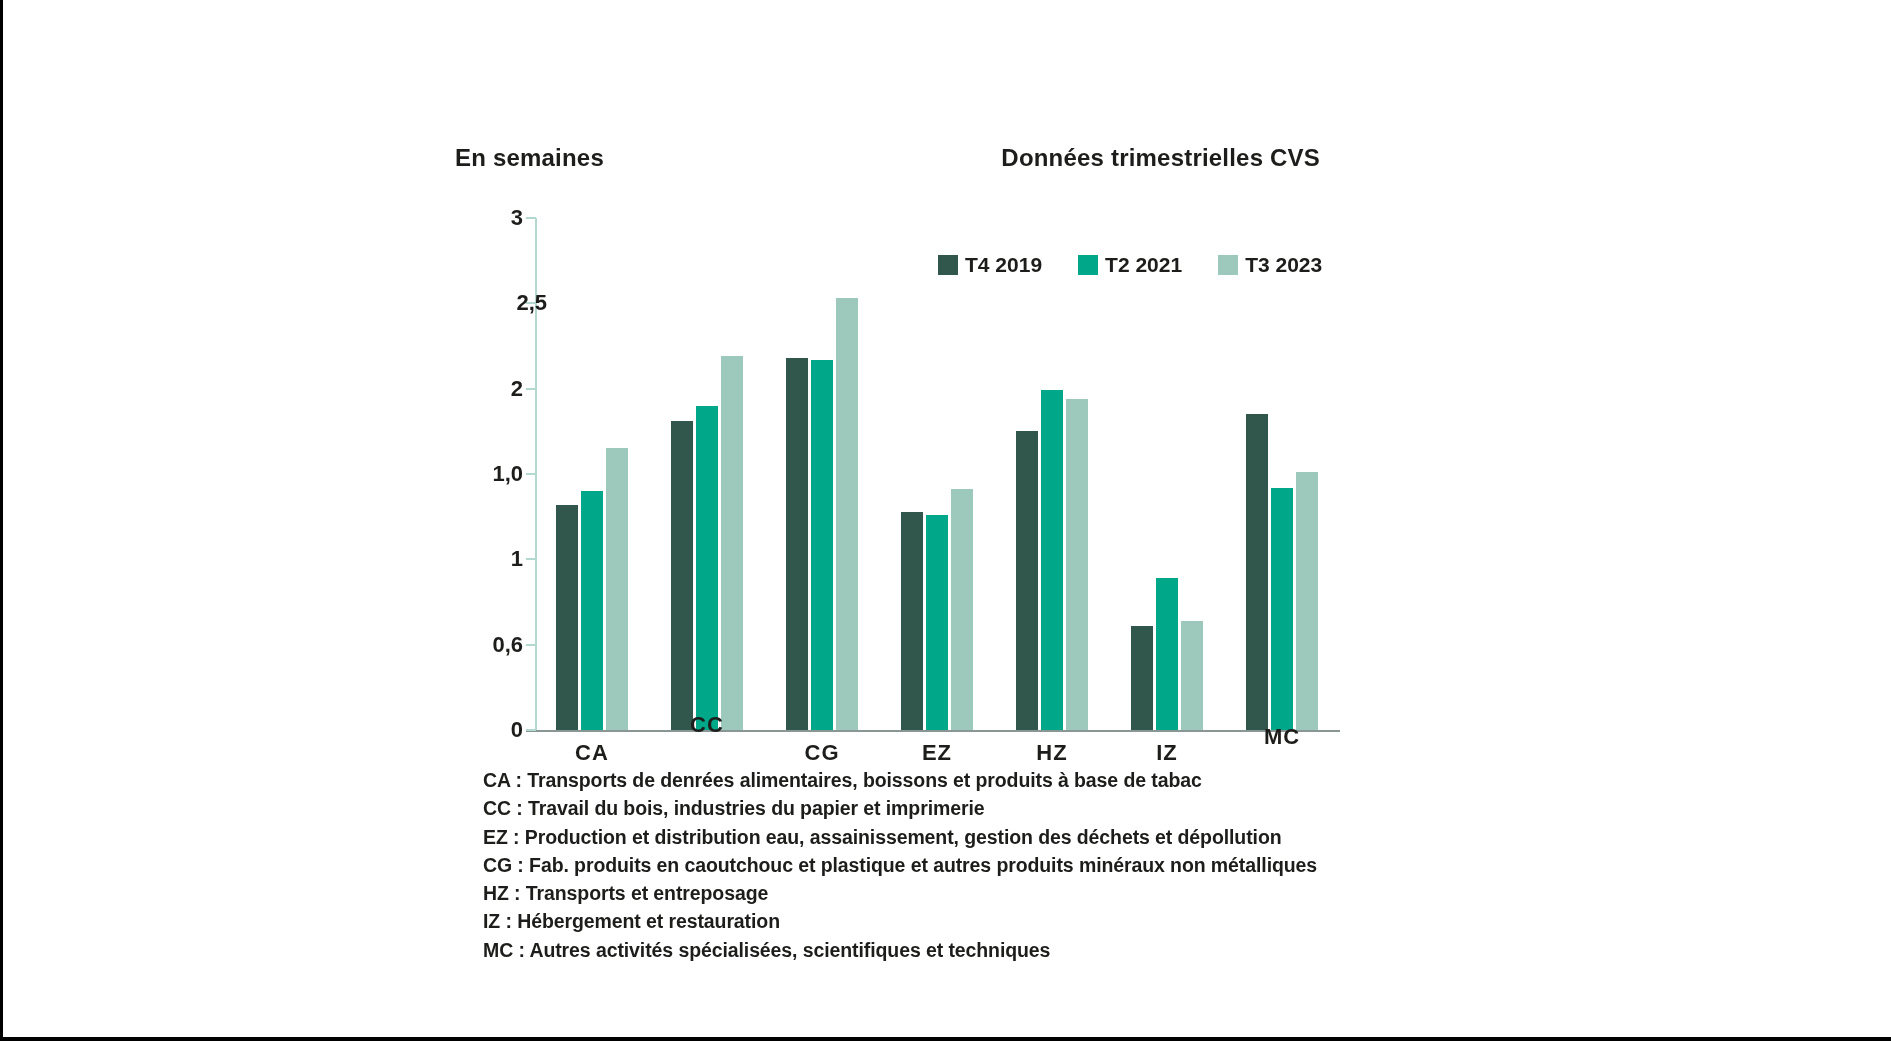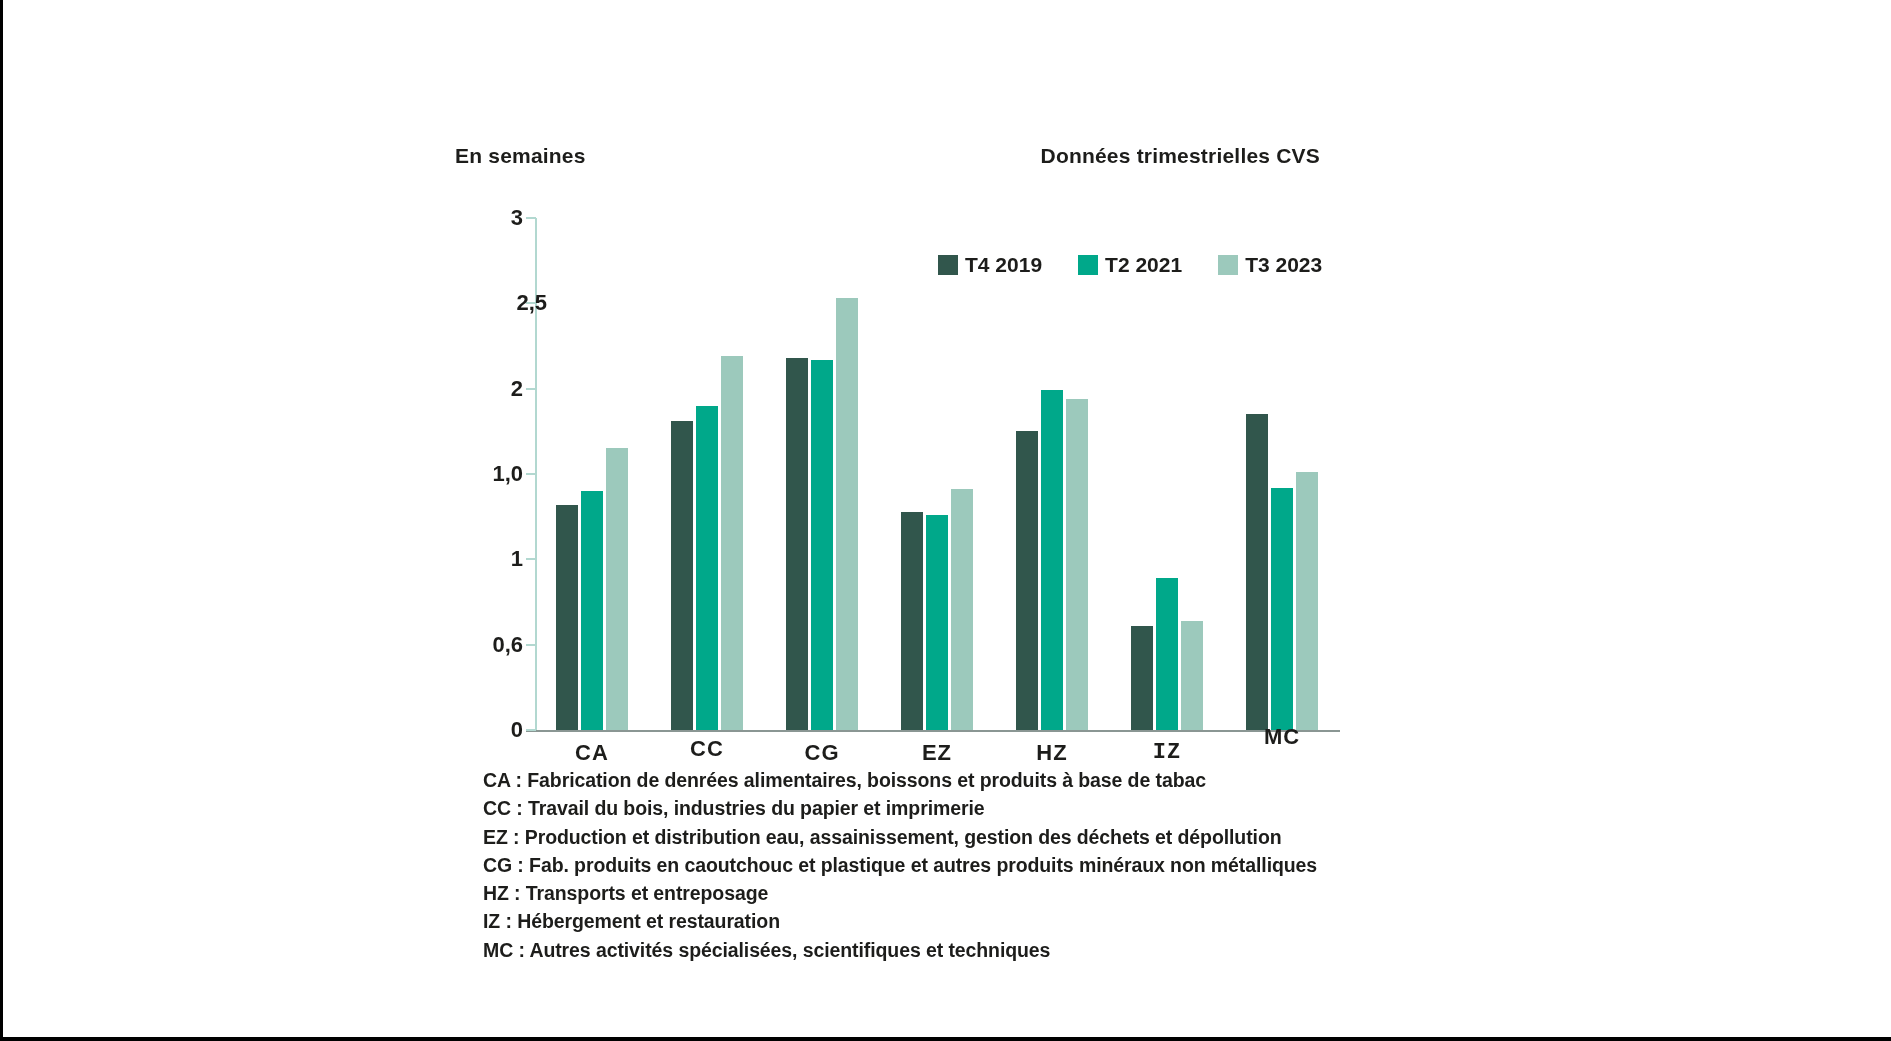--- a/index.html
+++ b/index.html
@@ -20,21 +20,21 @@
     position: absolute; left: 0; top: 0; width: 3px; height: 1041px;
     background: #000000;
   }
   .edge-bottom {
     position: absolute; left: 0; bottom: 0; width: 1891px; height: 4px;
     background: #000000;
   }
   .title {
     position: absolute;
     top: 144px;
-    font-size: 21px;
+    font-size: 24px;
     font-weight: bold;
     letter-spacing: 0.2px;
     white-space: nowrap;
   }
   .title-left  { left: 455px; }
   .title-right { right: 571px; text-align: right; }
 
   
   #plot { position: absolute; left: 0; top: 0; width: 1891px; height: 1041px; }
   .y-axis-line {
@@ -118,37 +118,37 @@
       <div class="y-tick-label" style="left: 477px; top: 303.333px;">2,5</div>
       <div class="y-tick" style="left: 526px; top: 217px;"></div>
       <div class="y-tick-label" style="left: 453px; top: 218px;">3</div>
       <div class="bar" style="left: 556px; top: 504.72px; width: 22px; height: 225.28px; background: rgb(49, 86, 76);"></div>
       <div class="bar" style="left: 581px; top: 491.067px; width: 22px; height: 238.933px; background: rgb(0, 168, 138);"></div>
       <div class="bar" style="left: 606px; top: 448.4px; width: 22px; height: 281.6px; background: rgb(156, 201, 188);"></div>
       <div class="x-cat-label" style="left: 592px; top: 740px;">CA</div>
       <div class="bar" style="left: 671px; top: 421.093px; width: 22px; height: 308.907px; background: rgb(49, 86, 76);"></div>
       <div class="bar" style="left: 696px; top: 405.733px; width: 22px; height: 324.267px; background: rgb(0, 168, 138);"></div>
       <div class="bar" style="left: 721px; top: 356.24px; width: 22px; height: 373.76px; background: rgb(156, 201, 188);"></div>
-      <div class="x-cat-label" style="left: 707px; top: 736px;">CC</div>
+      <div class="x-cat-label" style="left: 707px; top: 712px;">CC</div>
       <div class="bar" style="left: 786px; top: 357.947px; width: 22px; height: 372.053px; background: rgb(49, 86, 76);"></div>
       <div class="bar" style="left: 811px; top: 359.653px; width: 22px; height: 370.347px; background: rgb(0, 168, 138);"></div>
       <div class="bar" style="left: 836px; top: 298.213px; width: 22px; height: 431.787px; background: rgb(156, 201, 188);"></div>
       <div class="x-cat-label" style="left: 822px; top: 740px;">CG</div>
       <div class="bar" style="left: 901px; top: 511.547px; width: 22px; height: 218.453px; background: rgb(49, 86, 76);"></div>
       <div class="bar" style="left: 926px; top: 514.96px; width: 22px; height: 215.04px; background: rgb(0, 168, 138);"></div>
       <div class="bar" style="left: 951px; top: 489.36px; width: 22px; height: 240.64px; background: rgb(156, 201, 188);"></div>
       <div class="x-cat-label" style="left: 937px; top: 740px;">EZ</div>
       <div class="bar" style="left: 1016px; top: 431.333px; width: 22px; height: 298.667px; background: rgb(49, 86, 76);"></div>
       <div class="bar" style="left: 1041px; top: 390.373px; width: 22px; height: 339.627px; background: rgb(0, 168, 138);"></div>
       <div class="bar" style="left: 1066px; top: 398.907px; width: 22px; height: 331.093px; background: rgb(156, 201, 188);"></div>
       <div class="x-cat-label" style="left: 1052px; top: 740px;">HZ</div>
       <div class="bar" style="left: 1131px; top: 625.893px; width: 22px; height: 104.107px; background: rgb(49, 86, 76);"></div>
       <div class="bar" style="left: 1156px; top: 578.107px; width: 22px; height: 151.893px; background: rgb(0, 168, 138);"></div>
       <div class="bar" style="left: 1181px; top: 620.773px; width: 22px; height: 109.227px; background: rgb(156, 201, 188);"></div>
-      <div class="x-cat-label" style="left: 1167px; top: 740px; font-family: Liberation Mono, monospace;">IZ</div>
+      <div class="x-cat-label" style="left: 1167px; top: 740px;">IZ</div>
       <div class="bar" style="left: 1246px; top: 414.267px; width: 22px; height: 315.733px; background: rgb(49, 86, 76);"></div>
       <div class="bar" style="left: 1271px; top: 487.653px; width: 22px; height: 242.347px; background: rgb(0, 168, 138);"></div>
       <div class="bar" style="left: 1296px; top: 472.293px; width: 22px; height: 257.707px; background: rgb(156, 201, 188);"></div>
       <div class="x-cat-label" style="left: 1282px; top: 724px;">MC</div>
     </div>
 
   <div class="legend" id="legend">
       <div class="legend-item">
         <div class="legend-swatch" style="background: rgb(49, 86, 76);"></div>
         <div class="legend-label">T4 2019</div>
@@ -157,21 +157,21 @@
         <div class="legend-swatch" style="background: rgb(0, 168, 138);"></div>
         <div class="legend-label">T2 2021</div>
       </div>
       <div class="legend-item">
         <div class="legend-swatch" style="background: rgb(156, 201, 188);"></div>
         <div class="legend-label">T3 2023</div>
       </div>
     </div>
 
   <div class="footnotes">
-    <div class="footnote-line">CA : Fabrication de denrées alimentaires, boissons et produits à base de tabac</div>
+    <div class="footnote-line">CA : Transports de denrées alimentaires, boissons et produits à base de tabac</div>
     <div class="footnote-line">CC : Travail du bois, industries du papier et imprimerie</div>
     <div class="footnote-line">EZ : Production et distribution eau, assainissement, gestion des déchets et dépollution</div>
     <div class="footnote-line">CG : Fab. produits en caoutchouc et plastique et autres produits minéraux non métalliques</div>
     <div class="footnote-line">HZ : Transports et entreposage</div>
     <div class="footnote-line">IZ : Hébergement et restauration</div>
     <div class="footnote-line">MC : Autres activités spécialisées, scientifiques et techniques</div>
   </div>
 </div>
 
 </body></html>

